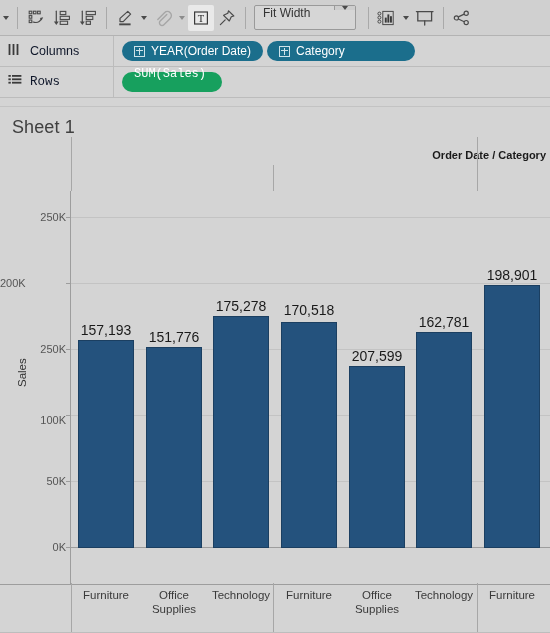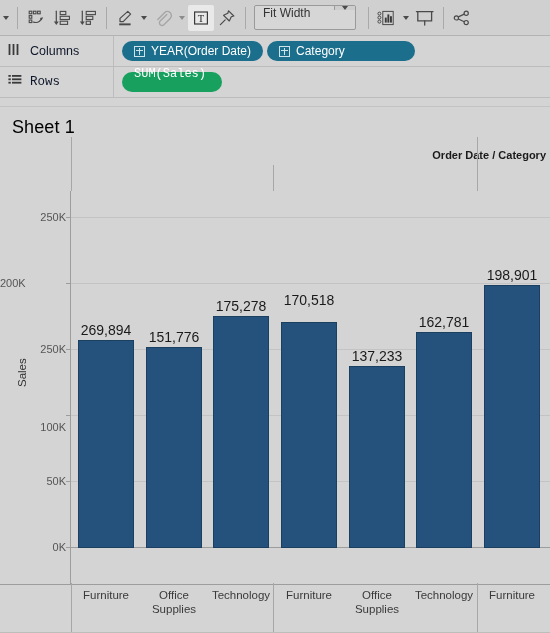--- a/index.html
+++ b/index.html
@@ -169,21 +169,21 @@
   .viz {
     position: absolute;
     left: 0; top: 107px;
     width: 550px; height: 526px;
     background: #d4d4d4;
   }
   .sheet-title {
     position: absolute;
     left: 12px; top: 10px;
     font-size: 18px;
-    color: #000000;
+    color: #404040;
     letter-spacing: 0.1px;
   }
   .corner-label {
     position: absolute;
     right: 4px; top: 42px;
     font-size: 11px;
     font-weight: bold;
     color: #1a1a1a;
     white-space: nowrap;
   }
@@ -532,45 +532,45 @@
       <div class="axisline" style="top:356px"></div>
 
       <div class="tick" style="top:26px"></div>
       <div class="tick" style="top:92px"></div>
       <div class="tick" style="top:158px"></div>
       <div class="tick" style="top:224px"></div>
       <div class="tick" style="top:290px"></div>
       <div class="tick" style="top:356px"></div>
 
       <div class="bar" style="left:7px;width:56px;top:149px;height:208px"></div>
-      <div class="bar-label" style="left:35px;top:131px">269,894</div>
+      <div class="bar-label" style="left:35px;top:131px">157,193</div>
 
       <div class="bar" style="left:75px;width:56px;top:156px;height:201px"></div>
       <div class="bar-label" style="left:103px;top:138px">151,776</div>
 
       <div class="bar" style="left:142px;width:56px;top:125px;height:232px"></div>
       <div class="bar-label" style="left:170px;top:107px">175,278</div>
 
       <div class="bar" style="left:210px;width:56px;top:131px;height:226px"></div>
-      <div class="bar-label" style="left:238px;top:101px">170,518</div>
+      <div class="bar-label" style="left:238px;top:111px">170,518</div>
 
       <div class="bar" style="left:278px;width:56px;top:175px;height:182px"></div>
-      <div class="bar-label" style="left:306px;top:157px">137,233</div>
+      <div class="bar-label" style="left:306px;top:157px">207,599</div>
 
       <div class="bar" style="left:345px;width:56px;top:141px;height:216px"></div>
       <div class="bar-label" style="left:373px;top:123px">162,781</div>
 
       <div class="bar" style="left:413px;width:56px;top:94px;height:263px"></div>
       <div class="bar-label" style="left:441px;top:76px">198,901</div>
     </div>
 
     <div class="ylabel-txt" style="top:110px;width:66px;left:0;text-align:right">250K</div>
     <div class="ylabel-txt" style="top:176px;width:66px;left:0;text-align:left">200K</div>
     <div class="ylabel-txt" style="top:242px;width:66px;left:0;text-align:right">250K</div>
-    <div class="ylabel-txt" style="top:320px;width:66px;left:0;text-align:right">100K</div>
+    <div class="ylabel-txt" style="top:313px;width:66px;left:0;text-align:right">100K</div>
     <div class="ylabel-txt" style="top:374px;width:66px;left:0;text-align:right">50K</div>
     <div class="ylabel-txt" style="top:440px;width:66px;left:0;text-align:right">0K</div>
 
     <div class="xaxis">
       <div class="topline"></div>
       <div class="botline"></div>
 
       <div class="xdiv" style="left:71px"></div>
       <div class="xdiv" style="left:273px"></div>
       <div class="xdiv" style="left:477px"></div>

